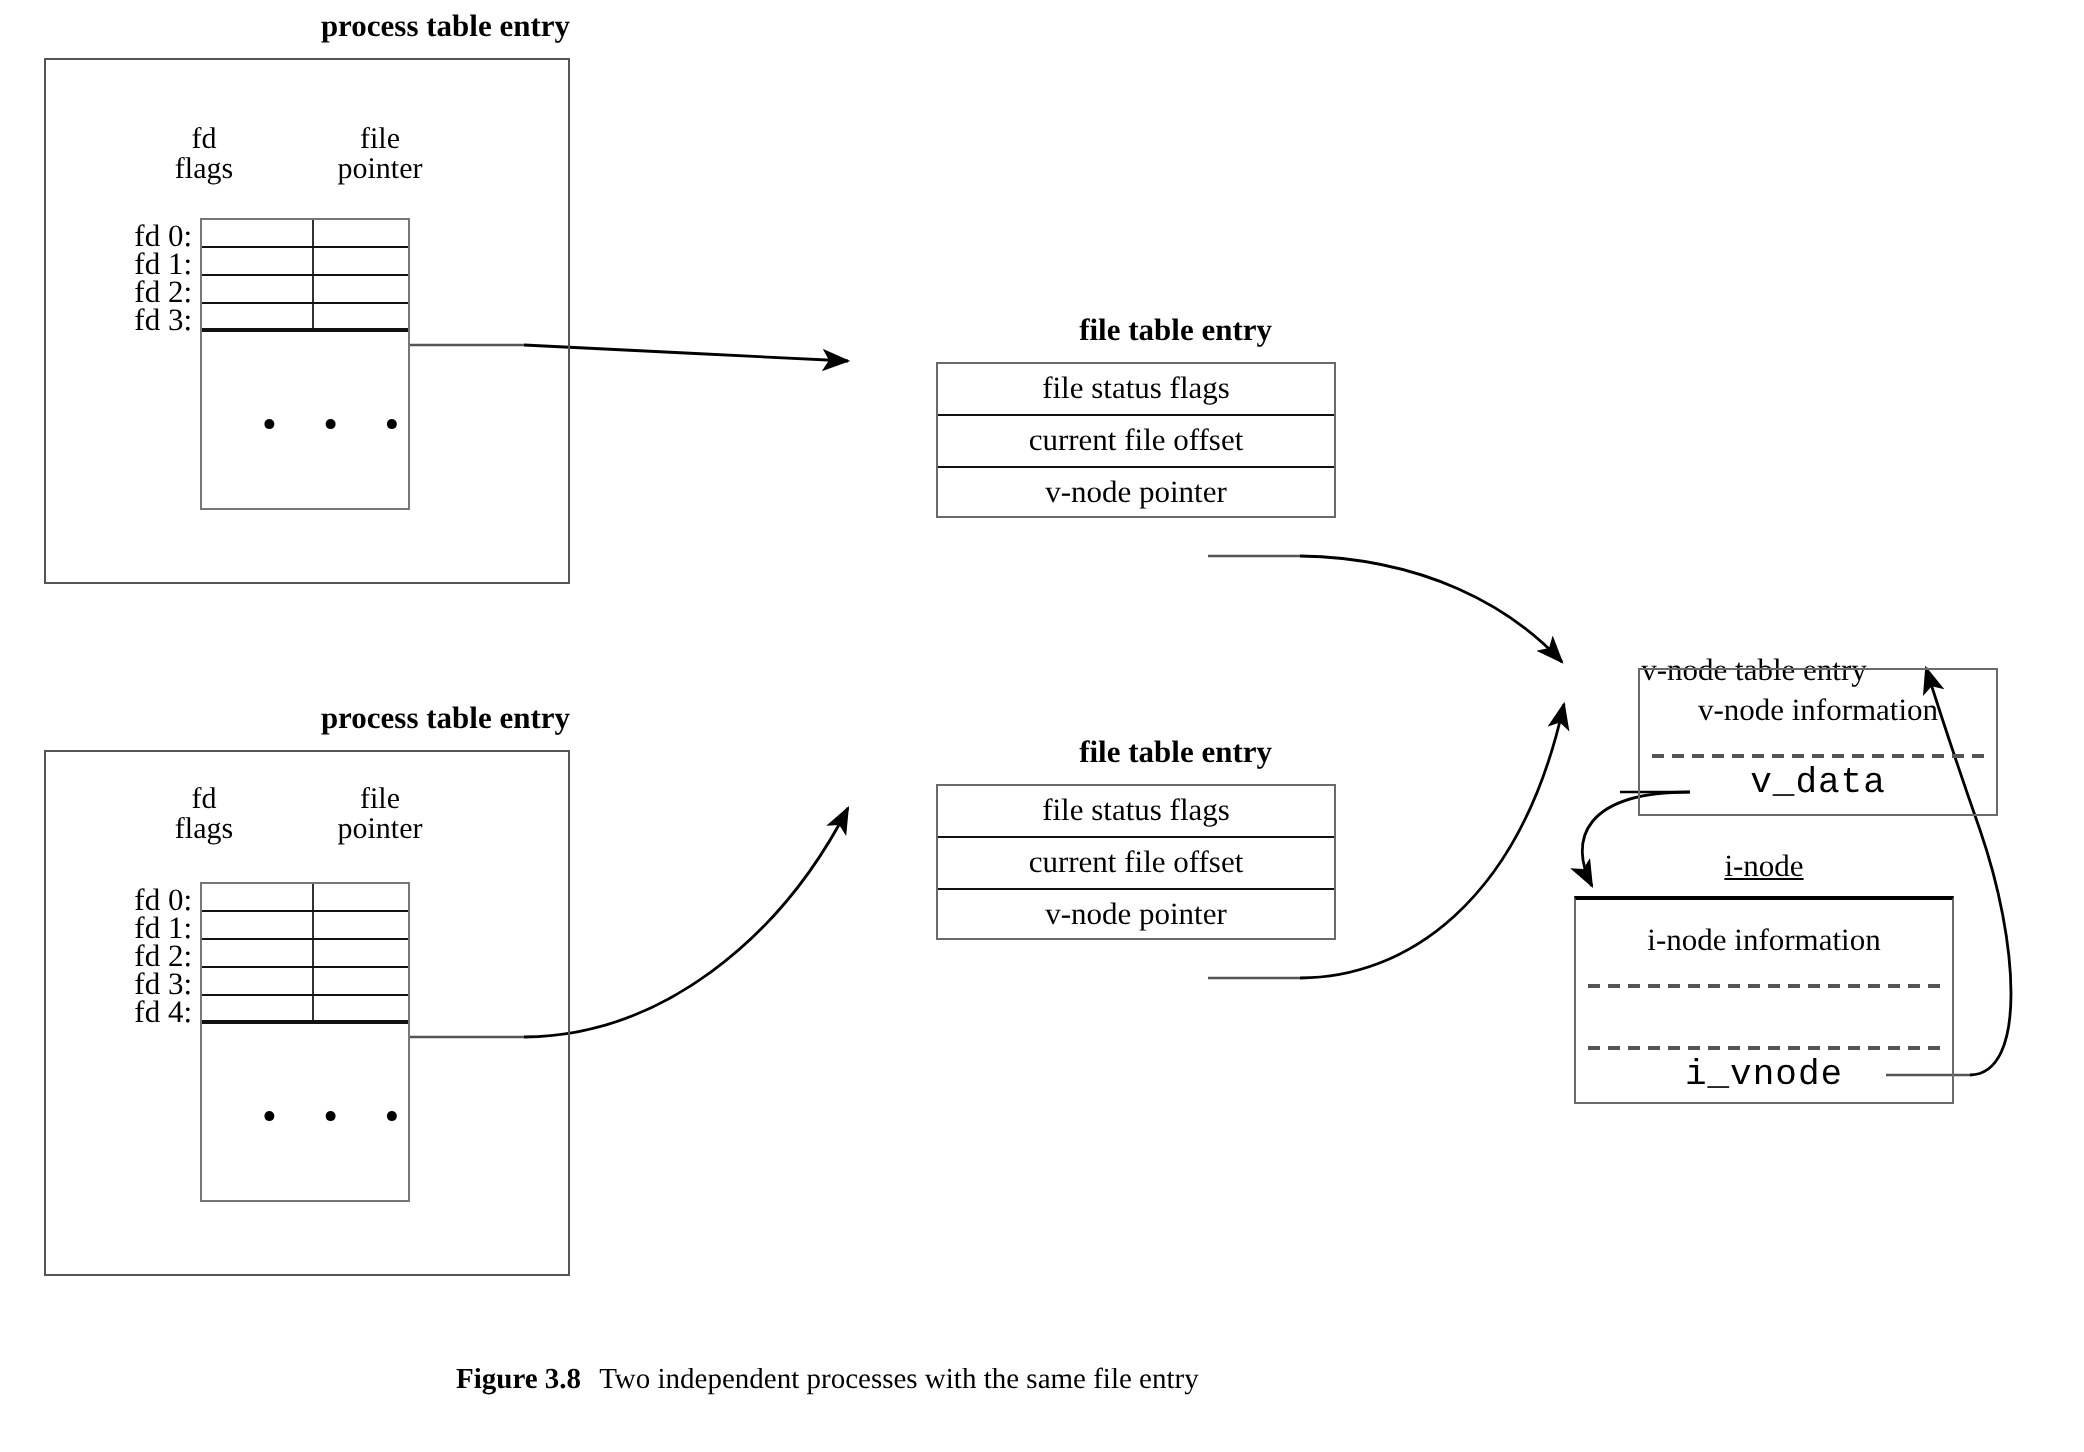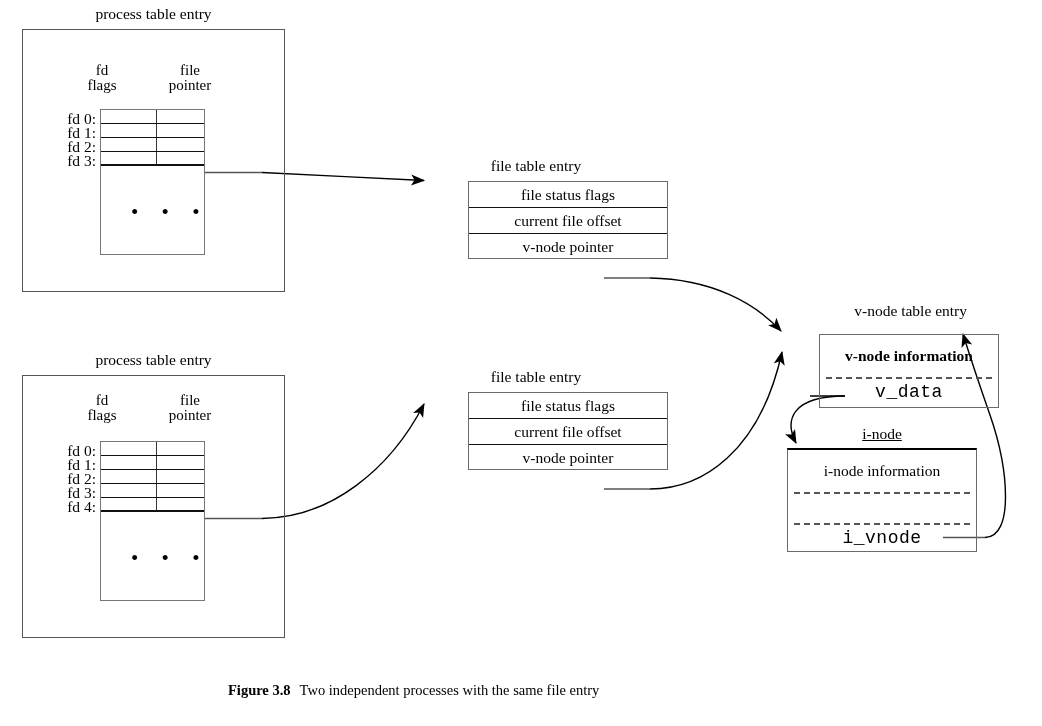--- a/index.html
+++ b/index.html
@@ -28,21 +28,22 @@
   }
 
   
   .lbl {
     position: absolute;
     font-size: 15.5px;
     line-height: 1;
     white-space: nowrap;
   }
   .lbl.center {
-    text-align: center;
+    text-align: right;
+    font-weight: bold;
   }
   .mono {
     font-family: "Liberation Mono", "DejaVu Sans Mono", monospace;
     font-size: 18px;
     letter-spacing: 0.5px;
   }
 
   
   .proc-outer {
     position: absolute;
@@ -282,24 +283,24 @@
       <span>file status flags</span>
     </div>
     <div class="cell sep-solid" style="top:26px; height:26px;">
       <span>current file offset</span>
     </div>
     <div class="cell" style="top:52px; height:26px;">
       <span>v-node pointer</span>
     </div>
   </div>
 
-  <div class="box-title" style="left:787px; top:302px; width:180px;text-align:right;">v-node table entry</div>
+  <div class="box-title" style="left:787px; top:327px; width:180px;">v-node table entry</div>
 
   <div class="boxed solid-frame" style="left:787px; top:334px; width:180px; height:74px;">
-    <div class="cell" style="top:0px; height:42px;font-weight:bold;">
+    <div class="cell" style="top:0px; height:42px;">
       <span>v-node information</span>
     </div>
     <div class="dashrule" style="left:6px; right:6px; top:42px;"></div>
     <div class="cell" style="top:42px; height:30px;">
       <span class="mono">v_data</span>
     </div>
   </div>
 
   <div class="box-title" style="left:787px; top:425px; width:190px;text-decoration:underline;">i-node</div>
 

